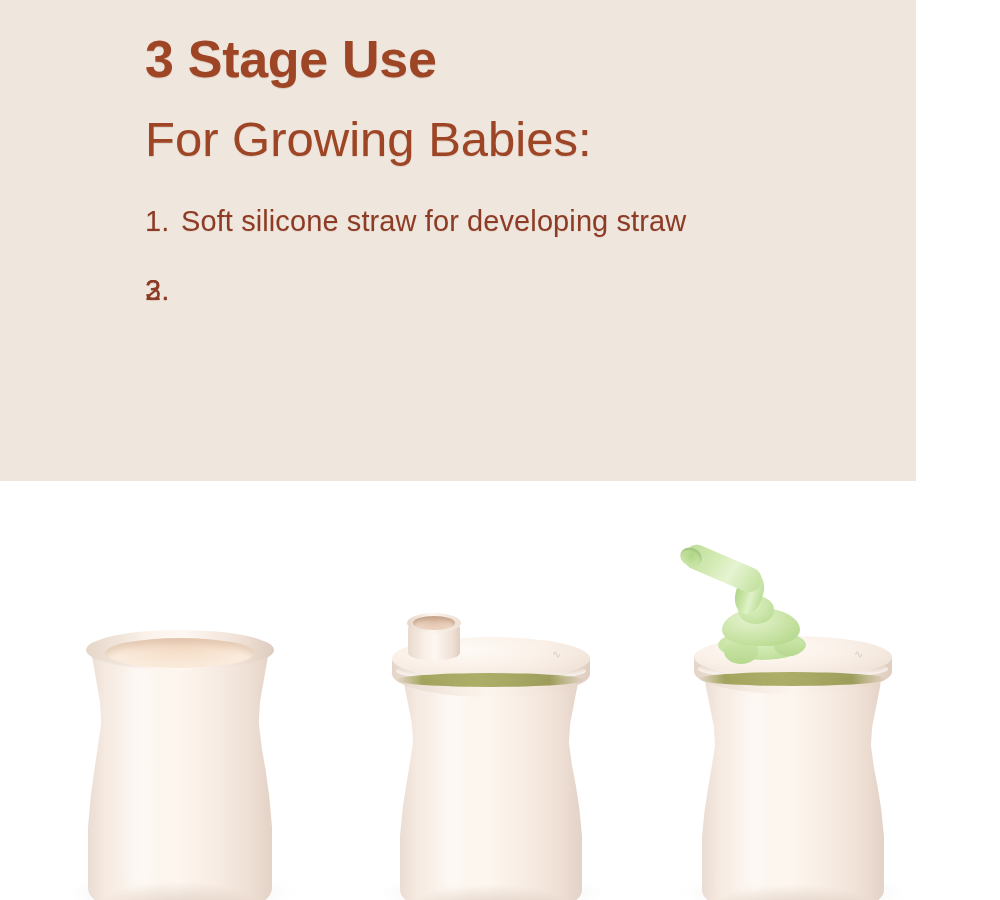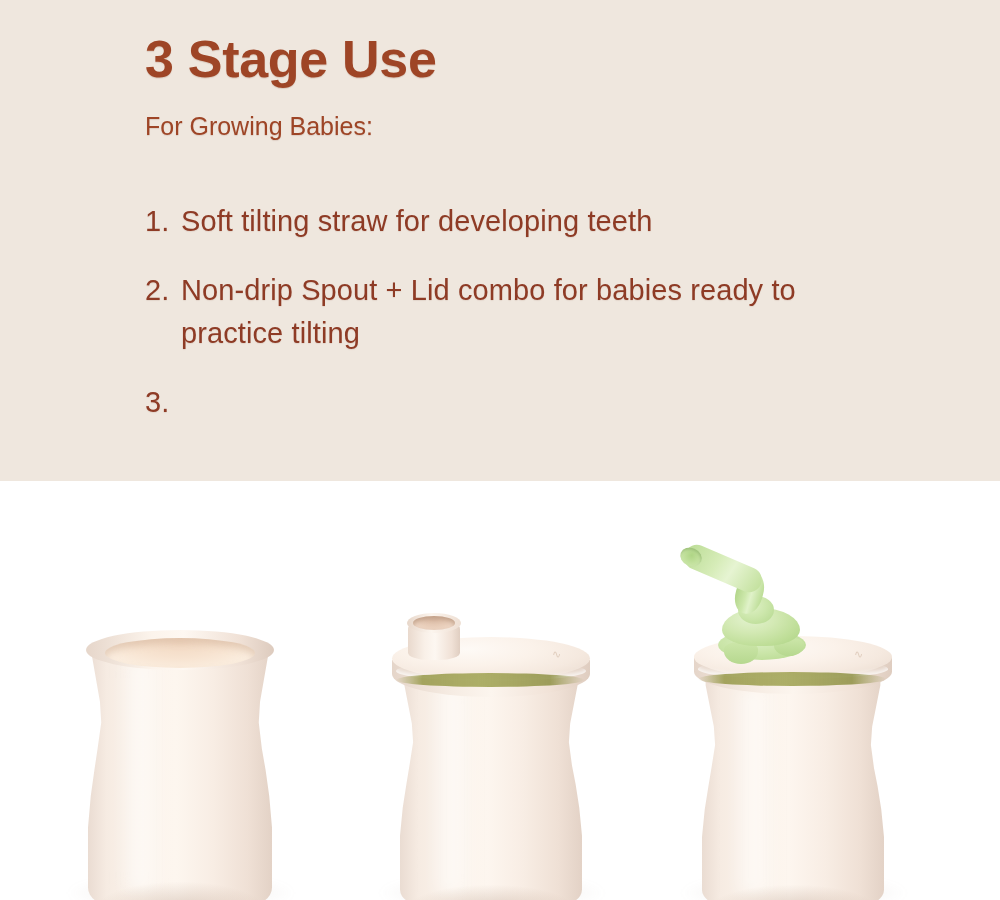--- a/index.html
+++ b/index.html
@@ -7,32 +7,32 @@
   html,body{
     width:1000px; height:900px;
     font-family:"Liberation Sans", sans-serif;
     background:#ffffff;
     overflow:hidden;
   }
   #page{ position:relative; width:1000px; height:900px; overflow:hidden; }
 
   
   .panel-top{
-    position:absolute; left:0; top:0; width:1000px; height:481px;
+    position:absolute; left:0; top:0; width:916px; height:481px;
     background:#EFE7DE;
   }
   .headline{
     position:absolute; left:145px; top:33px;
     font-size:52px; font-weight:bold; letter-spacing:-0.3px;
     color:#9E4526; line-height:1.0;
     text-shadow:0 1px 1px rgba(120,60,35,.18);
   }
   .subhead{
     position:absolute; left:145px; top:113px;
-    font-size:25px; font-weight:normal; letter-spacing:0px;
+    font-size:49px; font-weight:normal; letter-spacing:0px;
     color:#9E4526; line-height:1.1;
     text-shadow:0 1px 1px rgba(120,60,35,.14);
   }
   .bullets{
     position:absolute; left:145px; top:200px; width:760px;
     color:#8E3B25;
   }
   .bullet{
     position:relative;
     font-size:29px; line-height:1.48;
@@ -213,26 +213,25 @@
   <div class="panel-top">
 
     <div class="headline">3 Stage Use</div>
 
     <div class="subhead">For Growing Babies:</div>
 
     <div class="bullets">
 
       <div class="bullet">
         <span class="num">1.</span>
-        <span>Soft tilting straw for developing teeth</span>
+        <span>Soft silicone straw for developing straw</span>
       </div>
 
       <div class="bullet">
         <span class="num">2.</span>
-        <span>Non-drip Spout + Lid combo for babies ready to practice tilting</span>
       </div>
 
       <div class="bullet">
         <span class="num">3.</span>
       </div>
 
     </div>
   </div>
 
   <div class="panel-bottom"></div>

